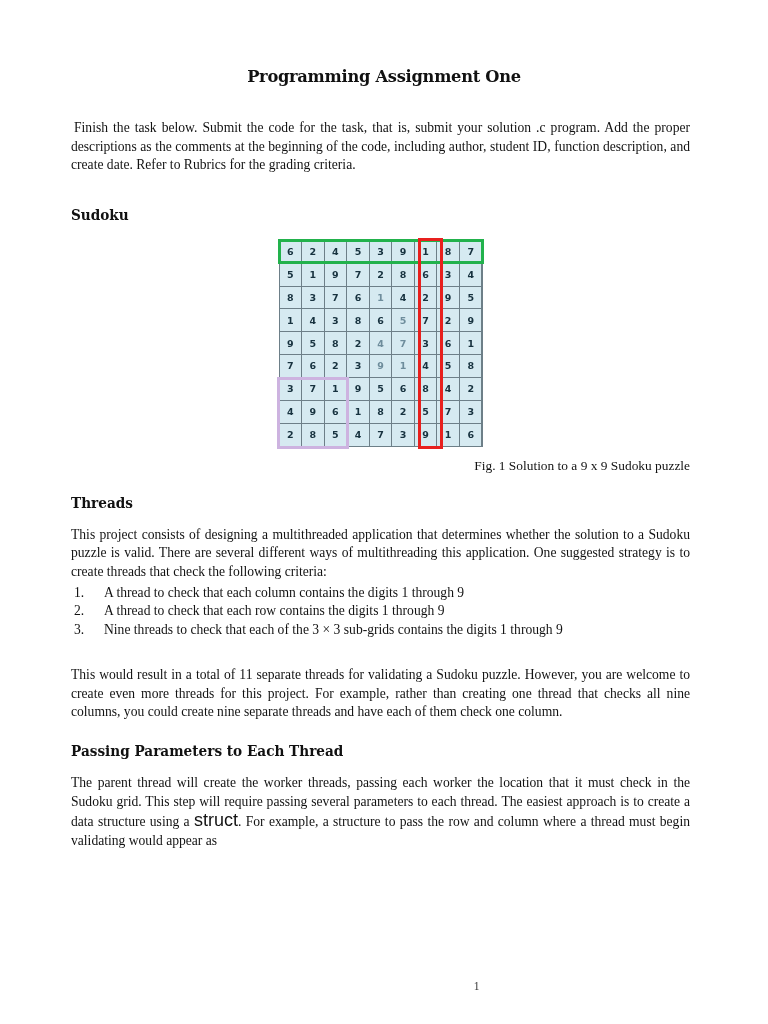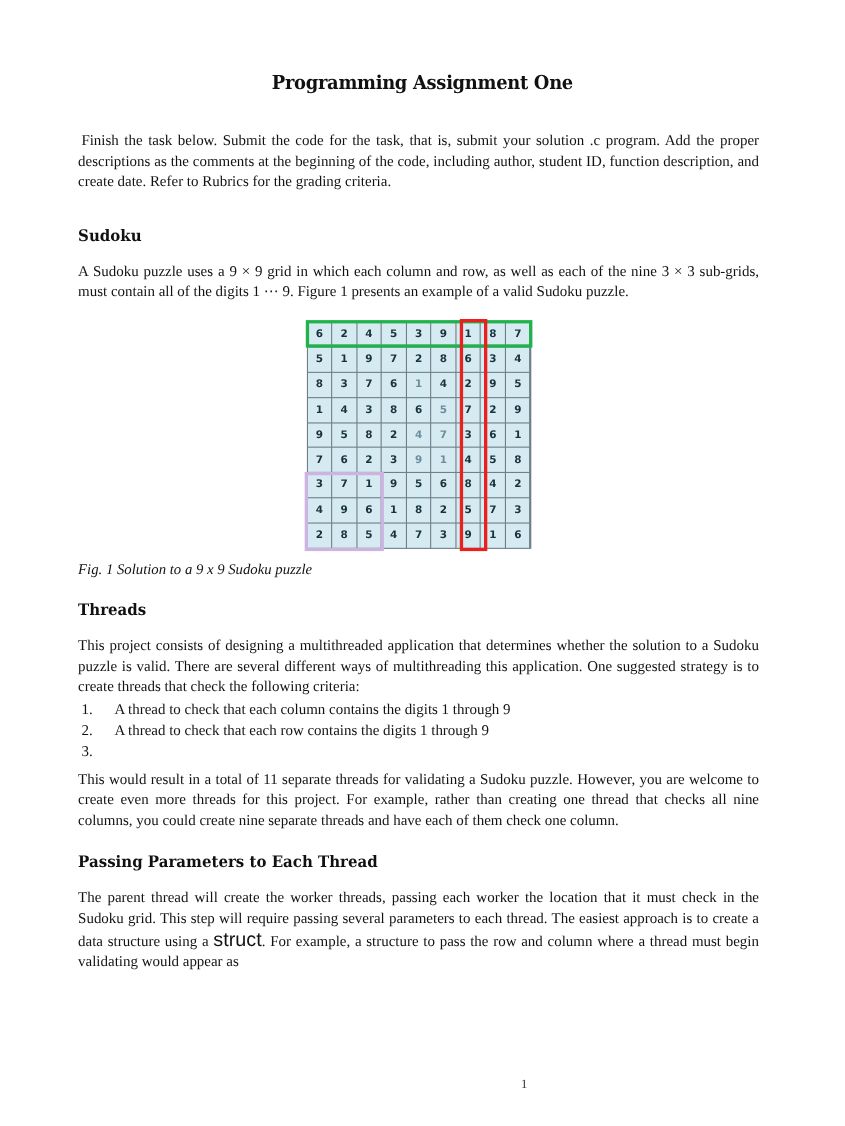--- a/index.html
+++ b/index.html
@@ -112,24 +112,23 @@
   }
   .hl-box {
     border: 3px solid #cdb3e0;
     left: -2px;
     top: 137px;
     width: 72px;
     height: 72px;
   }
   .fig-caption {
     margin-top: 11px;
-    text-align: left;
+    text-align: right;
     font-size: 13.4px;
     color: #121212;
-    font-style: italic;
   }
   ol.criteria {
     margin: 1px 0 0 0;
     padding: 0;
     list-style: none;
   }
   ol.criteria li {
     font-size: 13.6px;
     line-height: 18.4px;
     margin-bottom: 0.5px;
@@ -166,21 +165,20 @@
 
   <div class="doc-title">Programming Assignment One</div>
 
   <div class="content">
 
     <p class="body-text indent-first">Finish the task below. Submit the code for the task, that is, submit your solution .c program. Add the proper descriptions as the comments at the beginning of the code, including author, student ID, function description, and create date. Refer to Rubrics for the grading criteria.</p>
     <div class="gap-sm"></div>
 
     <h2 class="section">Sudoku</h2>
 
-    <p class="body-text">A Sudoku puzzle uses a 9 × 9 grid in which each column and row, as well as each of the nine 3 × 3 sub-grids, must contain all of the digits 1 ⋯ 9. Figure 1 presents an example of a valid Sudoku puzzle.</p>
 
     <div class="fig-wrap">
       <div class="sudoku">
         <div class="grid" id="sudoku-grid">
             <div class="cell">6</div>
             <div class="cell">2</div>
             <div class="cell">4</div>
             <div class="cell">5</div>
             <div class="cell">3</div>
             <div class="cell">9</div>
@@ -268,21 +266,21 @@
 
     <div class="fig-caption">Fig. 1 Solution to a 9 x 9 Sudoku puzzle</div>
 
     <h2 class="section">Threads</h2>
 
     <p class="body-text">This project consists of designing a multithreaded application that determines whether the solution to a Sudoku puzzle is valid. There are several different ways of multithreading this application. One suggested strategy is to create threads that check the following criteria:</p>
 
     <ol class="criteria" id="criteria-list">
         <li><span class="num">1.</span><span>A thread to check that each column contains the digits 1 through 9</span></li>
         <li><span class="num">2.</span><span>A thread to check that each row contains the digits 1 through 9</span></li>
-        <li><span class="num">3.</span></li>
+        <li><span class="num">3.</span><span>Nine threads to check that each of the 3 × 3 sub-grids contains the digits 1 through 9</span></li>
       </ol>
 
     <div class="gap-md"></div>
 
     <p class="body-text">This would result in a total of 11 separate threads for validating a Sudoku puzzle. However, you are welcome to create even more threads for this project. For example, rather than creating one thread that checks all nine columns, you could create nine separate threads and have each of them check one column.</p>
 
     <h2 class="section">Passing Parameters to Each Thread</h2>
 
     <p class="body-text"><span>The parent thread will create the worker threads, passing each worker the location that it must check in the Sudoku grid. This step will require passing several parameters to each thread. The easiest approach is to create a data structure using a </span><code class="mono">struct</code><span>. For example, a structure to pass the row and column where a thread must begin validating would appear as</span></p>
 

